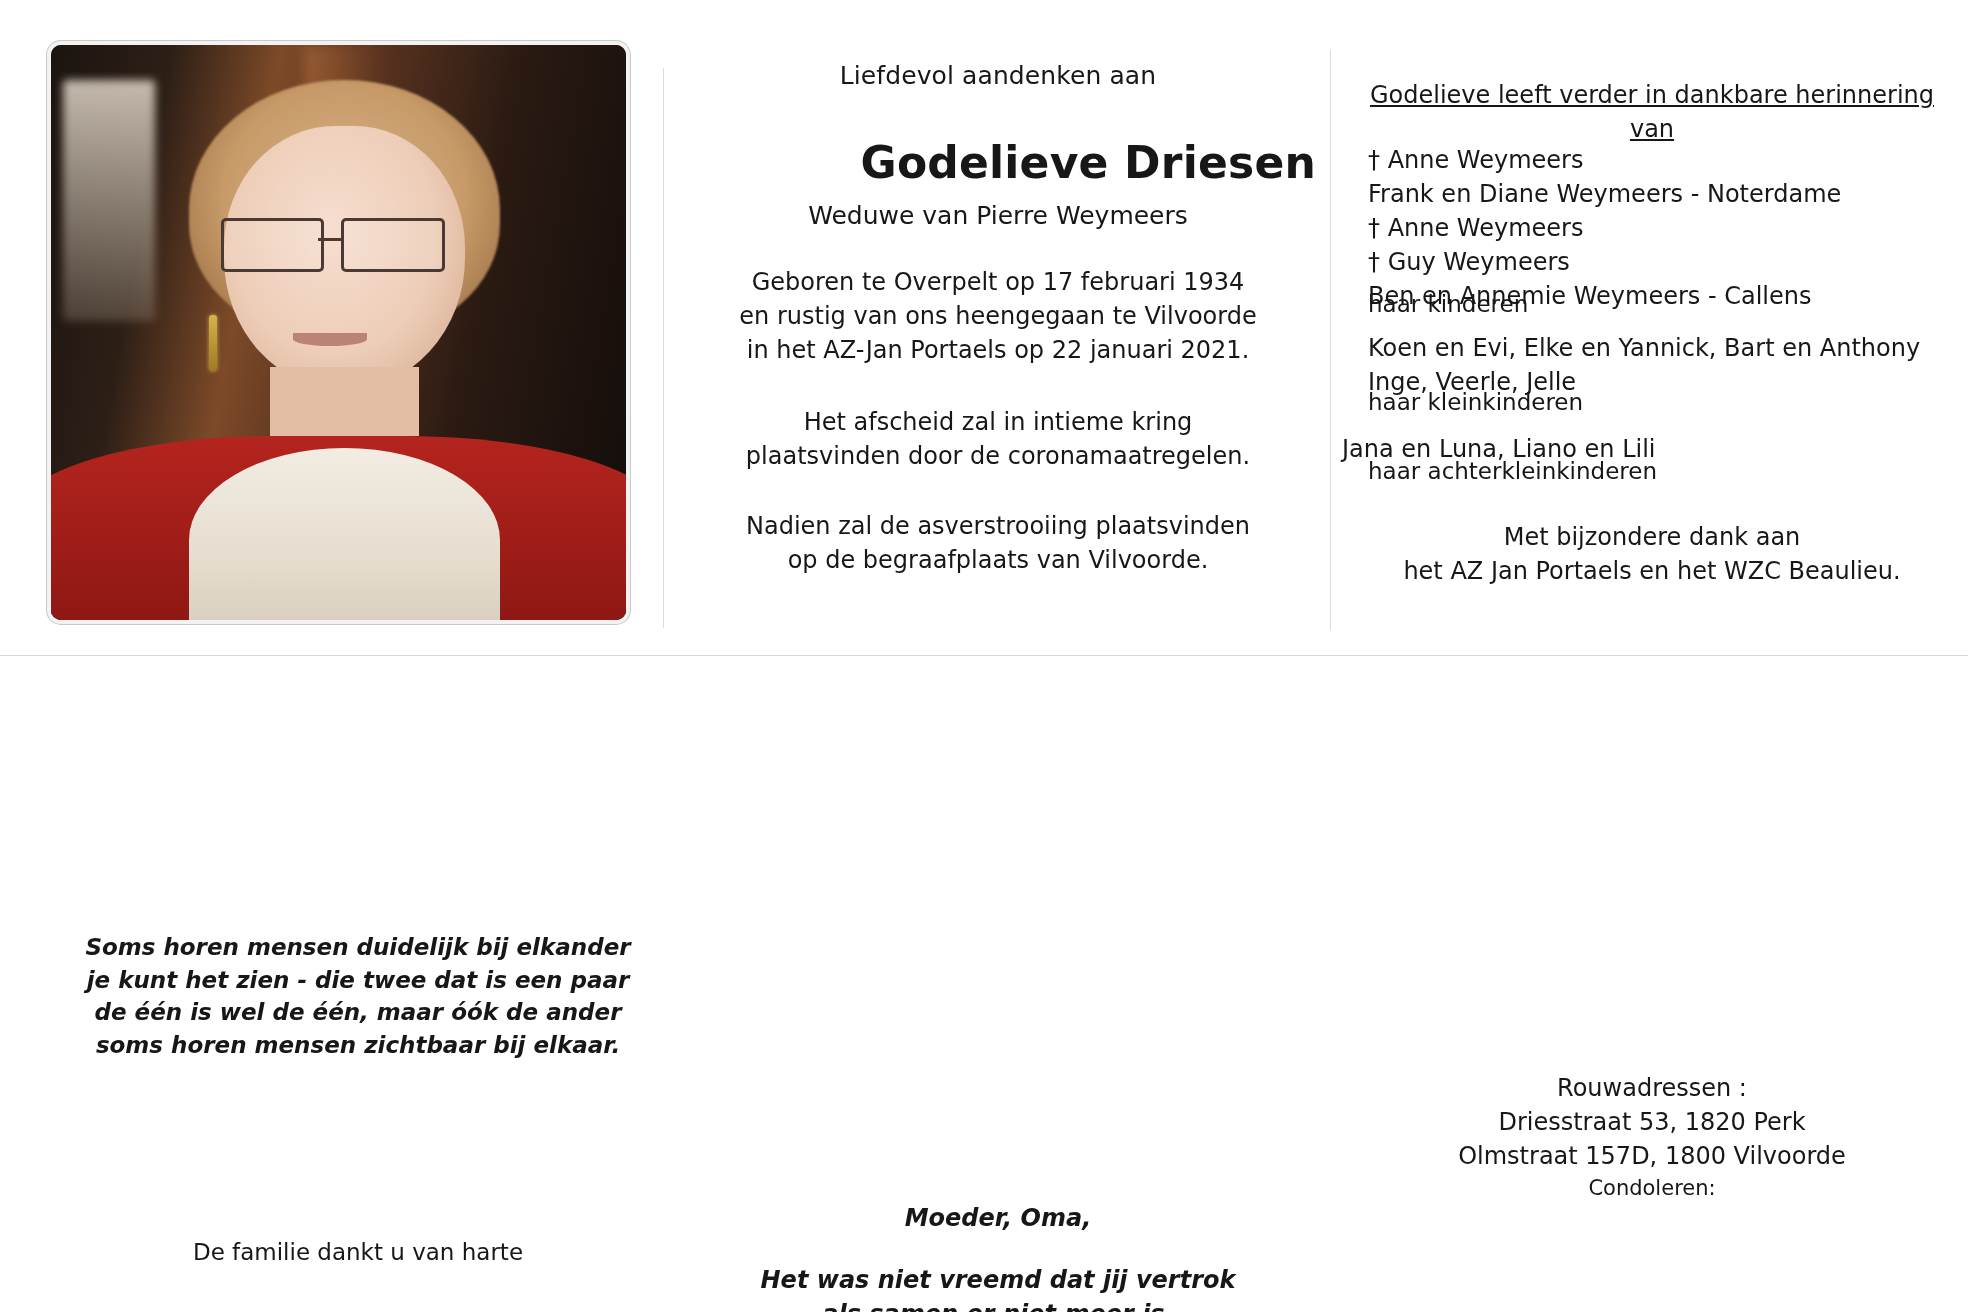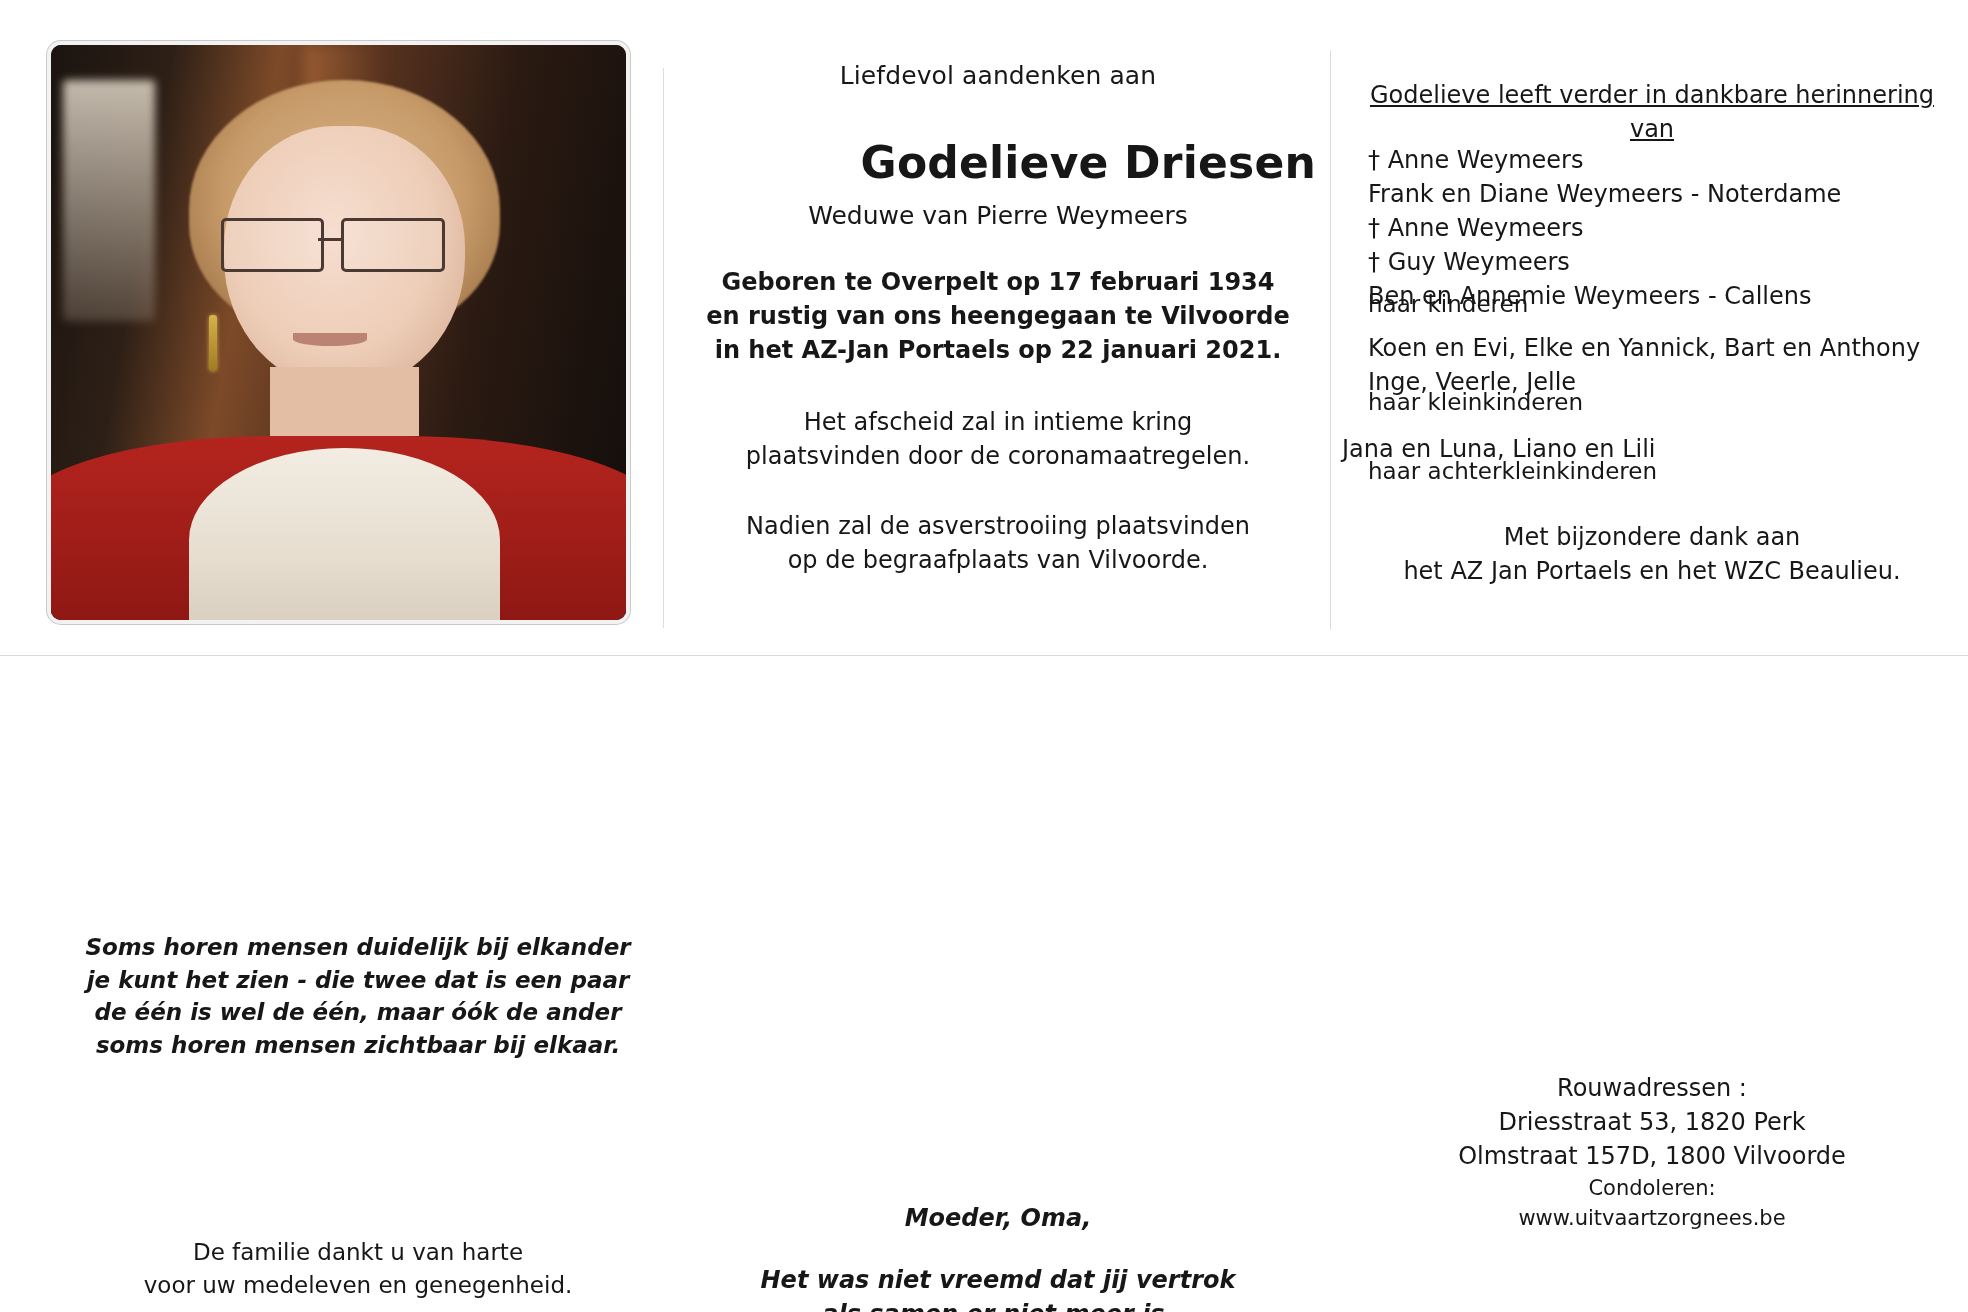--- a/index.html
+++ b/index.html
@@ -211,21 +211,21 @@
     font-weight: bold;
   }
   .role {
     font-size: 23px;
   }
 
   
   #mid-lead   { left: 680px; top: 58px;  width: 636px; }
   #mid-name   { left: 680px; top: 132px; width: 636px; }
   #mid-widow  { left: 680px; top: 198px; width: 636px; }
-  #mid-born   { left: 680px; top: 265px; width: 636px; font-weight: bold; }
+  #mid-born   { left: 680px; top: 265px; width: 636px; }
   #mid-fare   { left: 680px; top: 405px; width: 636px; }
   #mid-ash    { left: 680px; top: 509px; width: 636px; }
 
   
   #r-intro    { left: 1352px; top: 78px;  width: 600px; text-decoration: underline; }
   #r-children { left: 1368px; top: 143px; width: 600px; }
   #r-childrenrole { left: 1368px; top: 288px; width: 584px; }
   #r-grand    { left: 1368px; top: 331px; width: 600px; }
   #r-grandrole{ left: 1368px; top: 386px; width: 584px; }
   #r-great    { left: 1342px; top: 432px; width: 600px; }
@@ -328,35 +328,33 @@
 
     <div class="tx italic-b center" id="b-poem">
       <span class="line">Soms horen mensen duidelijk bij elkander</span>
       <span class="line">je kunt het zien - die twee dat is een paar</span>
       <span class="line">de één is wel de één, maar óók de ander</span>
       <span class="line">soms horen mensen zichtbaar bij elkaar.</span>
     </div>
 
     <div class="tx center" id="b-family">
       <span class="line">De familie dankt u van harte</span>
-      <span class="line">voor uw medeleven en genegenheid.</span>
     </div>
 
     <div class="tx italic-b center" id="b-moeder">Moeder, Oma,</div>
 
     <div class="tx italic-b center" id="b-verse">
       <span class="line">Het was niet vreemd dat jij vertrok</span>
       <span class="line">als samen er niet meer is.</span>
     </div>
 
     <div class="tx center" id="b-rouw">
       <span class="line">Rouwadressen :</span>
       <span class="line">Driesstraat 53, 1820 Perk</span>
       <span class="line">Olmstraat 157D, 1800 Vilvoorde</span>
     </div>
 
     <div class="tx center" id="b-cond">
       <span class="line">Condoleren:</span>
-      <span class="line">www.uitvaartzorgnees.be</span>
     </div>
 
   </div>
 </div>
 
 </body></html>

